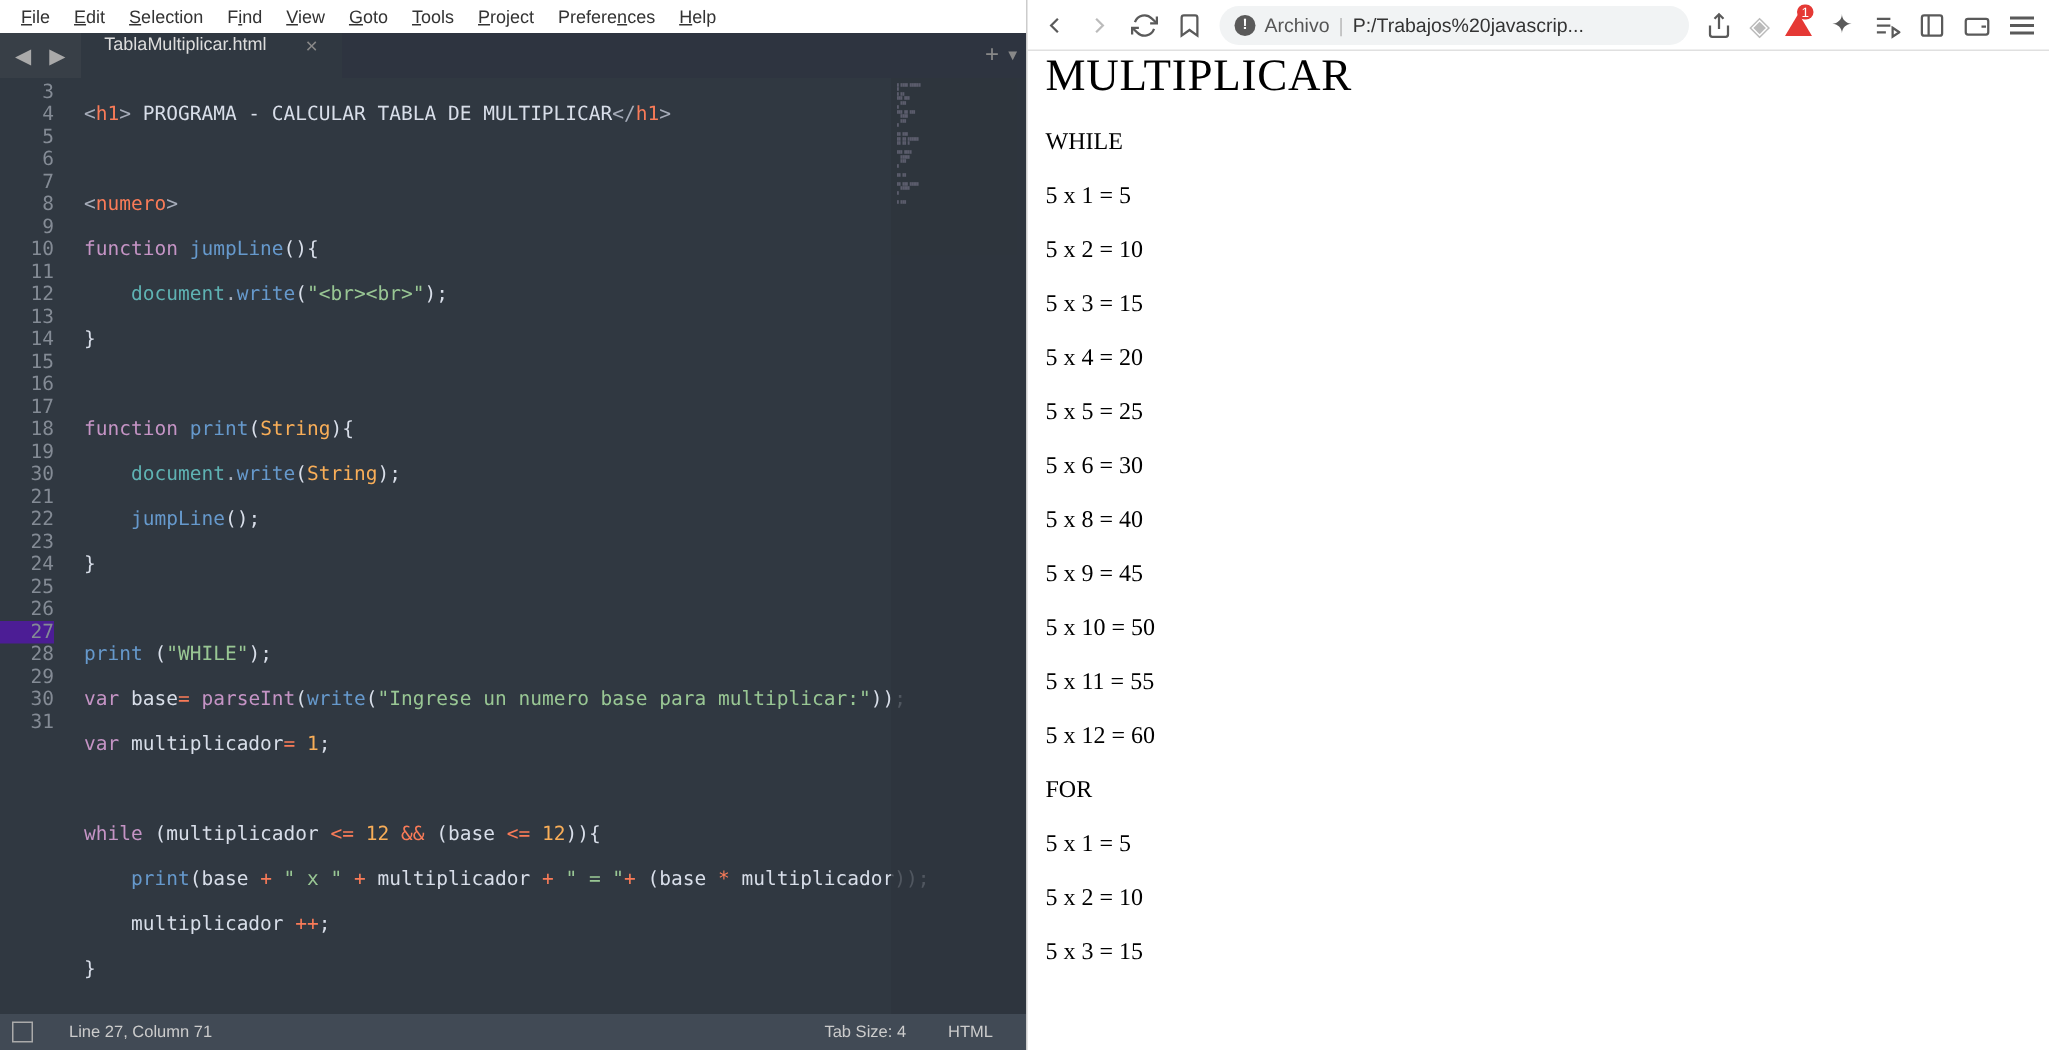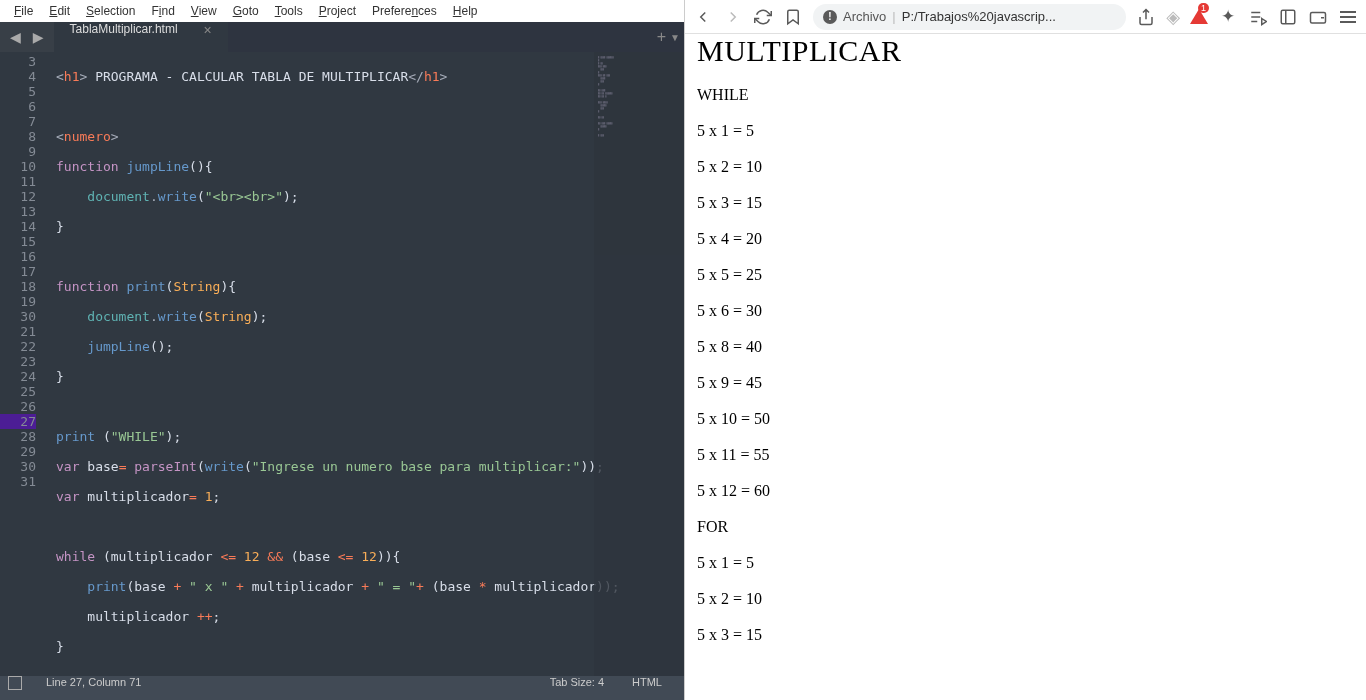--- a/index.html
+++ b/index.html
@@ -28,21 +28,21 @@
 .code{flex:1;padding:2px 11px 0 8px;color:#d8dee9;white-space:pre}
 .code div{height:15px}
 .minimap{position:absolute;right:0;top:0;width:90px;height:100%;background:#2e353d;opacity:.8}
 .minimap-content{padding:4px;font-size:2px;line-height:3px;color:#667}
 .hl-line{background:#4c1d95}
 
 
 .t{color:#f97b58}.s{color:#99c794}.k{color:#c594c5;}.f{color:#5fb3b3}.n{color:#6699cc}.p{color:#f9ae58}.c{color:#a6acb9}.o{color:#f97b58}.v{color:#d8dee9}.ki{color:#c594c5}
 
 
-.statusbar{height:24px;background:#414a55;display:flex;color:#ccc;font-size:11px;padding:0 8px}
+.statusbar{height:24px;background:#414a55;display:flex;align-items:center;color:#ccc;font-size:11px;padding:0 8px}
 .statusbar .icon{width:14px;height:14px;border:1px solid #aaa;margin-right:10px}
 .statusbar .spacer{flex:1}
 .statusbar span{margin:0 14px}
 
 
 .btoolbar{height:34px;border-bottom:1px solid #e0e0e0;display:flex;align-items:center;padding:0 8px;gap:10px;color:#555}
 .btoolbar svg{width:18px;height:18px}
 .bicon{width:20px;display:flex;justify-content:center;color:#5a5a5a}
 .bicon.dis{color:#bbb}
 .addrbox{flex:1;display:flex;align-items:center;background:#f1f3f4;border-radius:14px;height:26px;padding:0 10px;gap:6px;font-size:13px;color:#555}

